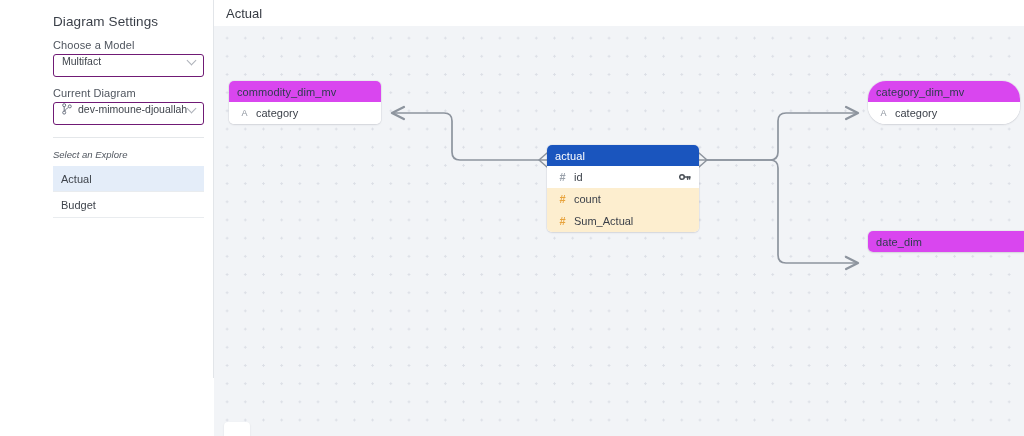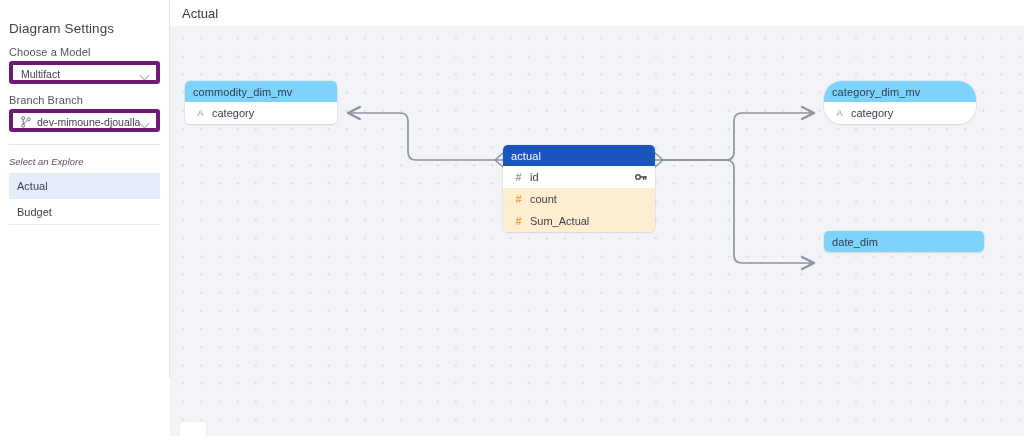--- a/index.html
+++ b/index.html
@@ -12,44 +12,45 @@
     -webkit-font-smoothing: antialiased;
   }
   #app { position: relative; width: 1024px; height: 436px; display: flex; }
 
   
   #sidebar {
     width: 170px;
     height: 378px;
     background: #ffffff;
     border-right: 1px solid #e2e5e9;
-    padding: 12px 9px;
+    padding: 5px 9px;
     position: relative;
     flex: 0 0 170px;
+    margin-left: 44px;
   }
   .panel-title {
     font-size: 13.5px;
     color: #3a3f48;
     padding: 9px 0 10px 0;
     letter-spacing: .1px;
   }
   .field-label {
     font-size: 11px;
     color: #4f555e;
     margin-bottom: 3px;
     letter-spacing: .1px;
   }
   .field-block { margin-bottom: 10px; }
   .select-box {
     height: 23px;
-    border: 4px solid #701a75;
+    border: 1px solid #701a75;
     border-radius: 3px;
     background: #fff;
     display: flex;
-    align-items: flex-end;
+    align-items: flex-start;
     padding: 0 6px 0 8px;
     font-size: 10.5px;
     color: #3f444c;
     position: relative;
     cursor: pointer;
   }
   .select-text {
     flex: 1 1 auto;
     white-space: nowrap;
     overflow: hidden;
@@ -135,21 +136,21 @@
     font-size: 11px;
   }
   .node-head {
     height: 21px;
     display: flex;
     align-items: center;
     padding-left: 8px;
     font-size: 11px;
     letter-spacing: .1px;
   }
-  .node-head.dim { background: #7dd3fc; color: #2e3b4e; }
+  .node-head.dim { background: #d946ef; color: #2e3b4e; }
   .node-head.fact { background: #1a55be; color: #ffffff; }
   .node-row {
     height: 22px;
     display: flex;
     align-items: center;
     padding: 0 8px 0 9px;
     color: #3a3f48;
     background: #ffffff;
     font-size: 11px;
   }
@@ -206,21 +207,21 @@
 
     <div class="field-block">
       <div class="field-label">Choose a Model</div>
       <div class="select-box">
         <span class="select-text">Multifact</span>
         <span class="chev"></span>
       </div>
     </div>
 
     <div class="field-block">
-      <div class="field-label">Branch Branch</div>
+      <div class="field-label">Current Diagram</div>
       <div class="select-box">
         <span class="branch-icon">
           <svg width="10" height="12" viewBox="0 0 10 12" fill="none">
             <circle cx="2.2" cy="2.2" r="1.5" stroke="#6b7280" stroke-width="1"></circle>
             <circle cx="2.2" cy="9.6" r="1.5" stroke="#6b7280" stroke-width="1"></circle>
             <circle cx="7.8" cy="3.4" r="1.5" stroke="#6b7280" stroke-width="1"></circle>
             <path d="M2.2 3.8 L2.2 8.1" stroke="#6b7280" stroke-width="1"></path>
             <path d="M6.4 4.3 C5 6 3.6 5.6 2.8 8.2" stroke="#6b7280" stroke-width="1" fill="none"></path>
           </svg>
         </span>

